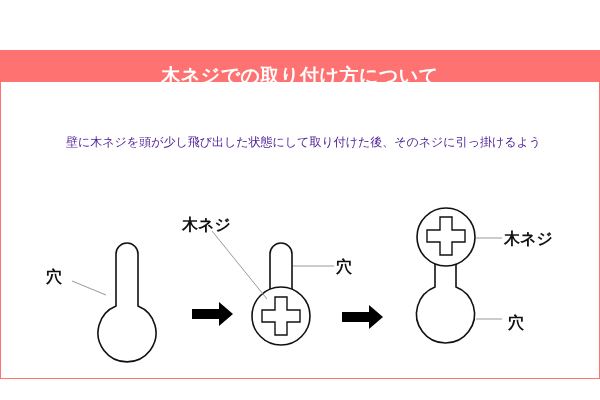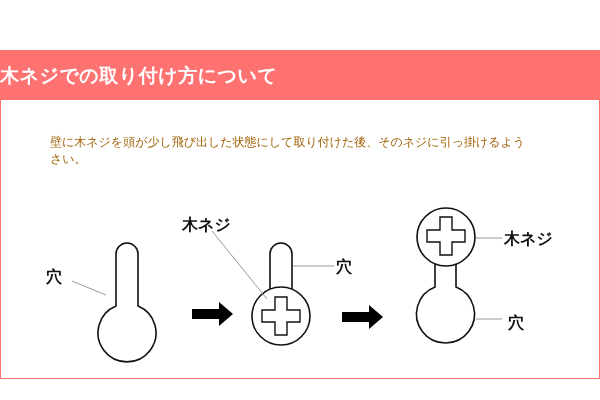--- a/index.html
+++ b/index.html
@@ -1,38 +1,37 @@
 <!DOCTYPE html>
 <html><head>
 <meta charset="utf-8">
 <style>
   html, body { margin:0; padding:0; background:#ffffff; }
   body { width:600px; height:400px; position:relative; overflow:hidden;
          font-family:"DejaVu Sans", sans-serif; }
   .panel { position:absolute; left:0; top:50px; width:598px; height:328px;
            border:1px solid #ff7272; border-top:none; background:#fff; }
-  .header { position:absolute; left:0; top:50px; width:600px; height:50px;
+  .header { position:absolute; left:0; top:50px; width:600px; height:32px;
             background:#ff7272; color:#fff; font-size:19px; font-weight:bold;
-            line-height:50px; letter-spacing:0.5px; }
-  .desc { position:absolute; left:50px; top:134px; width:500px;
-          font-size:12px; line-height:17px; color:#a16207; margin:0; }
+            text-align:center; line-height:50px; letter-spacing:0.5px; }
+  .desc { position:absolute; left:66px; top:134px; width:500px;
+          font-size:12px; line-height:17px; color:#4c1d95; margin:0; }
   .desc span { display:block; white-space:nowrap; }
   svg.diagram { position:absolute; left:0; top:0; }
   .lbl { font-size:16px; font-weight:bold; fill:#111;
          font-family:"DejaVu Sans", sans-serif; }
 </style>
 </head>
 <body>
 
 <div class="panel"></div>
 <div class="header">木ネジでの取り付け方について</div>
 
 <p class="desc">
   <span>壁に木ネジを頭が少し飛び出した状態にして取り付けた後、そのネジに引っ掛けるよう</span>
-  <span>さい。</span>
 </p>
 
 <svg class="diagram" width="600" height="400" viewBox="0 0 600 400">
 
   <g>
     <path d="M116,306 L116,254 A11,11 0 0 1 138,254 L138,306 A29,29 0 1 1 116,306 Z" fill="#fff" stroke="#111" stroke-width="1.6"></path>
     <line x1="72" y1="281" x2="106" y2="295" stroke="#999" stroke-width="1"></line>
     <text class="lbl" x="46" y="282">穴</text>
   </g>
 

